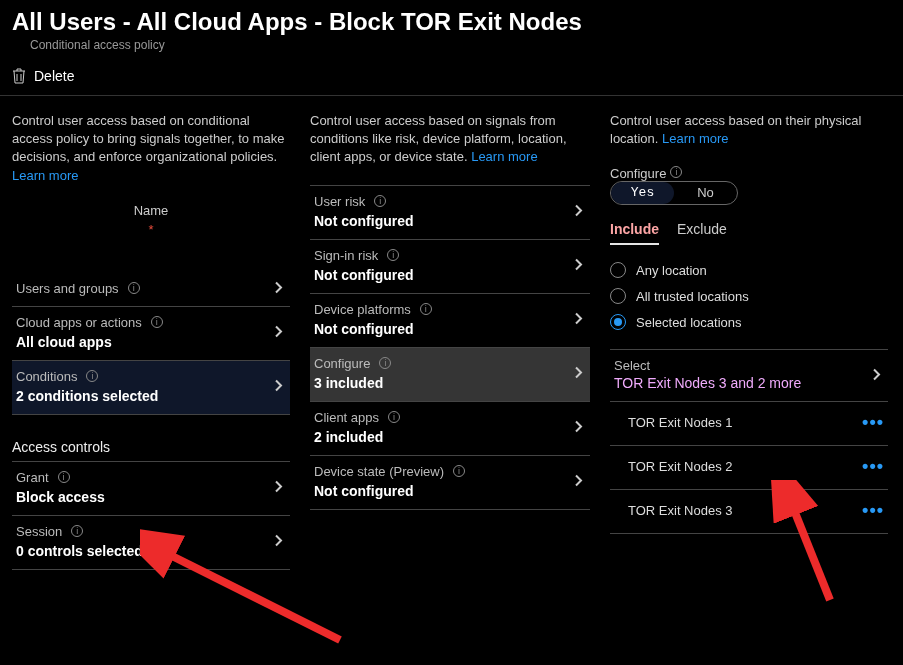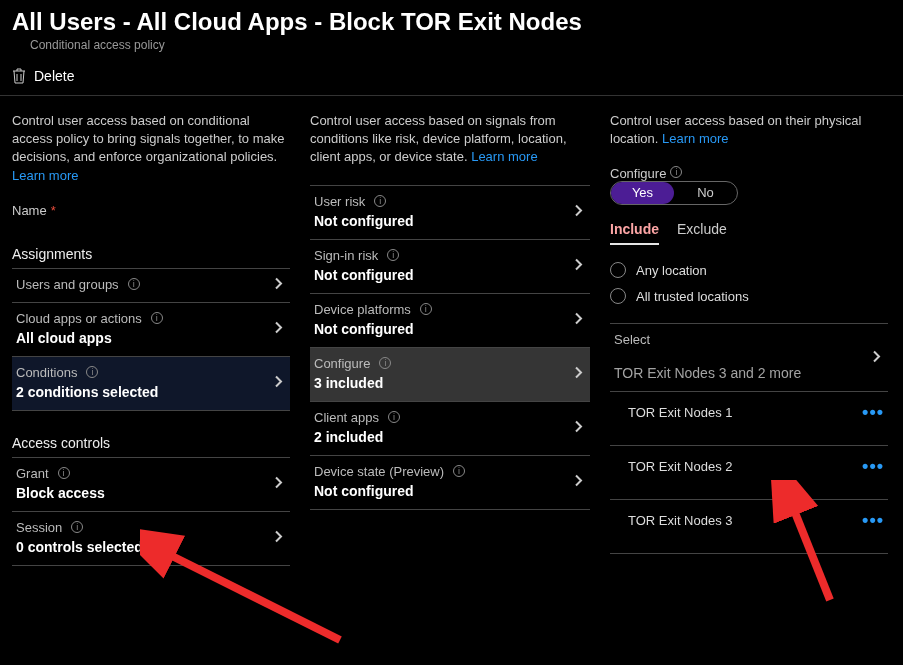--- a/index.html
+++ b/index.html
@@ -53,24 +53,25 @@
     .intro {
       color: #ccc;
       font-size: 13px;
       line-height: 1.4;
       margin-bottom: 18px;
     }
     .link { color: #2899f5; cursor: pointer; }
     .field-label {
       color: #ccc;
       font-size: 13px;
-      margin-bottom: 4px;
+      margin-bottom: 20px;
       display: flex;
       align-items: center;
       gap: 4px;
+      flex-direction: column;
     }
     .required { color: #e74c3c; }
     .text-input {
       width: 100%;
       background: #222;
       border: 1px solid #555;
       color: #fff;
       padding: 6px 8px;
       font-size: 13px;
     }
@@ -142,23 +143,24 @@
     }
     .toggle-opt {
       flex: 1;
       text-align: center;
       line-height: 22px;
       font-size: 13px;
       cursor: pointer;
       color: #ccc;
     }
     .toggle-opt.active {
-      background: #4c1d95;
+      background: #0f172a;
       color: #fff;
       border-radius: 12px;
+      font-family: Liberation Mono, monospace;
     }
     .tabs {
       display: flex;
       gap: 18px;
       margin-bottom: 12px;
     }
     .tab {
       padding-bottom: 6px;
       color: #ccc;
       cursor: pointer;
@@ -204,29 +206,29 @@
       padding: 8px 4px 10px 4px;
       border-bottom: 1px solid #444;
       position: relative;
       cursor: pointer;
     }
     .select-label {
       color: #bbb;
       font-size: 13px;
     }
     .select-value {
-      color: #a3a3a3;
+      color: #f0abfc;
       font-size: 14px;
-      margin-top: 18px;
+      margin-top: 2px;
     }
     .location-row {
       display: flex;
       align-items: center;
       justify-content: space-between;
-      padding: 10px 4px 22px 18px;
+      padding: 10px 4px 12px 18px;
       border-bottom: 1px solid #444;
       color: #ddd;
     }
     .more-dots {
       color: #2899f5;
       font-size: 18px;
       font-weight: bold;
       letter-spacing: 1px;
       cursor: pointer;
     }
@@ -261,21 +263,20 @@
 
   <div class="col1">
     <p class="intro">
       <span>Control user access based on conditional access policy to bring signals together, to make decisions, and enforce organizational policies. </span><span class="link">Learn more</span>
     </p>
     <div class="field-label">
       <span>Name</span>
         <span class="required">*</span>
     </div>
     <div class="spacer"></div>
-    <div class="section-header">Assignments</div>
 
     <div class="list-item">
       <div class="item-title">
           <span>Users and groups</span>
           <span class="info-icon">i</span>
         </div>
       <span class="chevron"><svg class="chev">
             <path d="M2 2l5 5-5 5"></path>
           </svg></span>
     </div>
@@ -420,20 +421,24 @@
       <div class="tab">Exclude</div>
     </div>
 
     <div class="radio-row">
       <span class="radio"></span>
       <span>Any location</span>
     </div>
     <div class="radio-row">
       <span class="radio"></span>
       <span>All trusted locations</span>
+    </div>
+    <div class="radio-row">
+      <span class="radio selected"></span>
+      <span>Selected locations</span>
     </div>
 
     <div class="select-section">
       <div class="select-header">
         <div class="select-label">Select</div>
         <div class="select-value">TOR Exit Nodes 3 and 2 more</div>
         <span class="chevron"><svg class="chev">
               <path d="M2 2l5 5-5 5"></path>
             </svg></span>
       </div>

